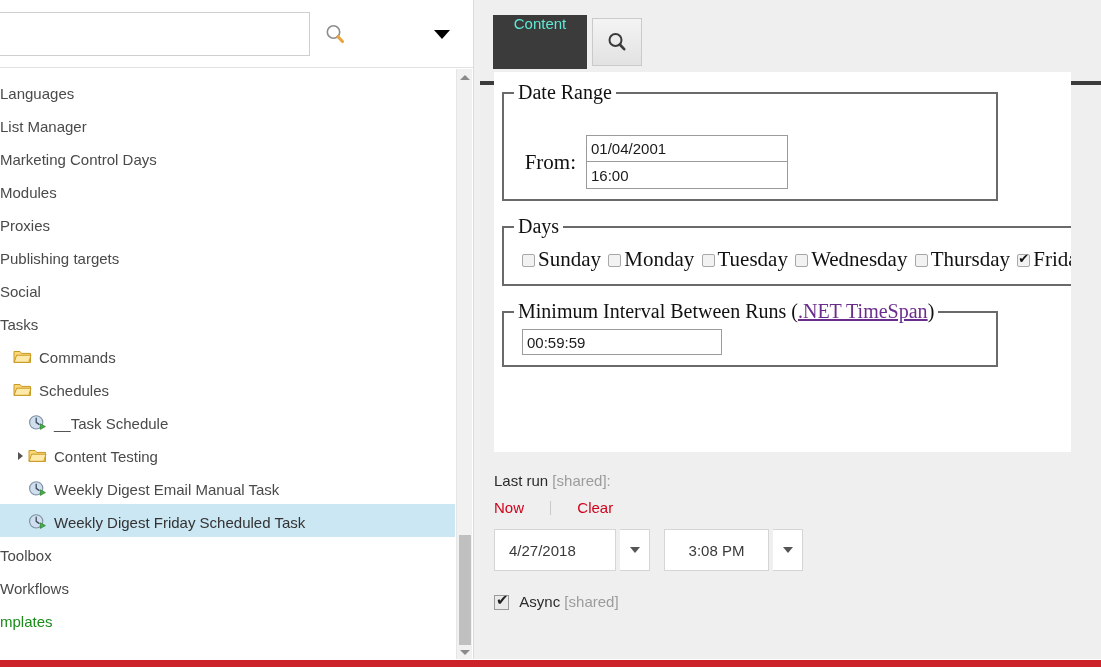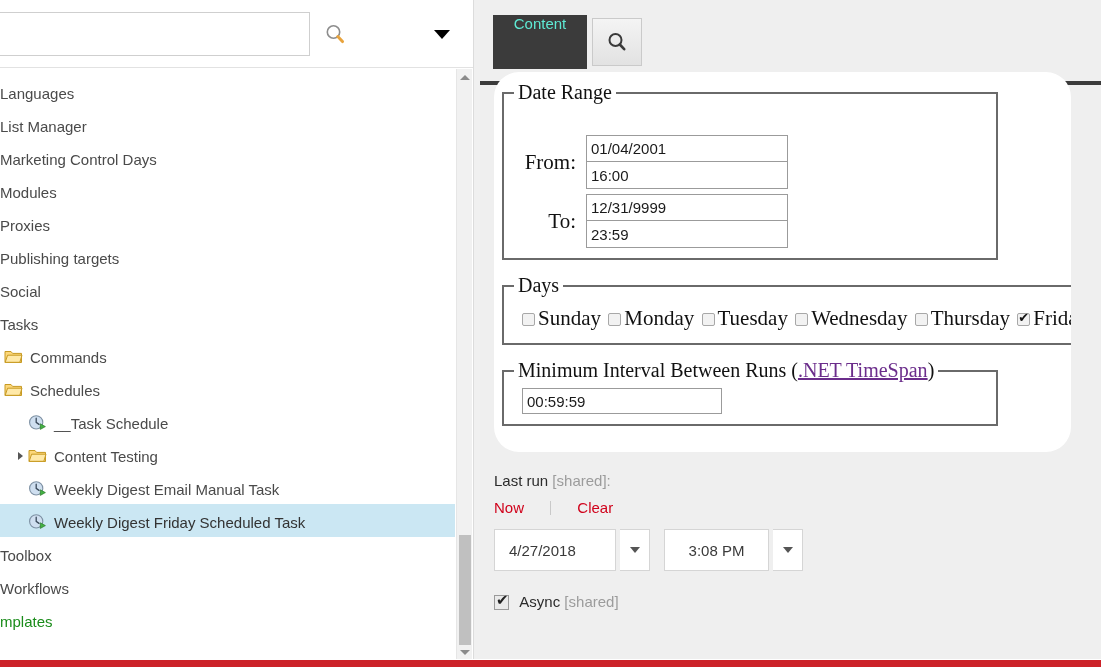--- a/index.html
+++ b/index.html
@@ -71,21 +71,21 @@
     position: relative;
     height: 33px;
     line-height: 33px;
     font-size: 15px;
     color: #4a4a4a;
     white-space: nowrap;
     cursor: pointer;
   }
   .tree-item .lbl { vertical-align: middle; }
   .tree-item.lvl0 { padding-left: 0px; }
-  .tree-item.lvl1 { padding-left: 4px; }
+  .tree-item.lvl1 { padding-left: 13px; }
   .tree-item.lvl2 { padding-left: 18px; }
   .tree-item.selected {
     background: #cbe7f3;
   }
   .tree-item.selected .lbl { color: #333; }
   .tree-item.green .lbl { color: #1a8c1a; }
   .ico {
     display: inline-block;
     width: 19px; height: 17px;
     vertical-align: -4px;
@@ -175,21 +175,20 @@
   #tab-underline {
     position: absolute; left: 0; top: 66px;
     width: 621px; height: 4px;
     background: #3b3b3b;
   }
   #content-scroll {
     position: absolute; left: 14px; top: 72px;
     width: 577px; height: 380px;
     background: #ffffff;
     overflow: hidden;
-    border-radius: 25px;
   }
   fieldset.grp {
     border: 2px solid #6a6a6a;
     margin: 0 0 14px 8px;
     padding: 6px 10px 10px 10px;
     font-family: "Liberation Serif", serif;
   }
   fieldset.grp > legend {
     font-family: "Liberation Serif", serif;
     font-size: 20px;
@@ -460,27 +459,20 @@
 
       <fieldset class="grp" id="grp-daterange">
         <legend>Date Range</legend>
         <div class="dr-row">
           <div class="dr-label">From:</div>
           <div class="dr-stack">
             <input class="dr-input" type="text" value="01/04/2001" style="">
             <input class="dr-input second" type="text" value="16:00" style="">
           </div>
         </div>
-        <div class="dr-row" style="margin-top:5px;">
-          <div class="dr-label">To:</div>
-          <div class="dr-stack">
-            <input class="dr-input" type="text" value="12/31/9999" style="">
-            <input class="dr-input second" type="text" value="23:59" style="">
-          </div>
-        </div>
       </fieldset>
 
       <fieldset class="grp" id="grp-days">
         <legend>Days</legend>
         <div id="days-wrap"><span class="day-item"><input class="cb" type="checkbox" id="day-cb-0" style=""><label for="day-cb-0">Sunday</label> </span><span class="day-item"><input class="cb" type="checkbox" id="day-cb-1" style=""><label for="day-cb-1">Monday</label> </span><span class="day-item"><input class="cb" type="checkbox" id="day-cb-2" style=""><label for="day-cb-2">Tuesday</label> </span><span class="day-item"><input class="cb" type="checkbox" id="day-cb-3" style=""><label for="day-cb-3">Wednesday</label> </span><span class="day-item"><input class="cb" type="checkbox" id="day-cb-4" style=""><label for="day-cb-4">Thursday</label> </span><span class="day-item"><input class="cb" type="checkbox" id="day-cb-5" checked="" style=""><label for="day-cb-5">Friday</label> </span><span class="day-item"><input class="cb" type="checkbox" id="day-cb-6" style=""> </span></div>
       </fieldset>
 
       <fieldset class="grp" id="grp-interval">
         <legend><span>Minimum Interval Between Runs (</span><a class="timespan-link">.NET TimeSpan</a><span>)</span></legend>
         <input id="interval-input" type="text" value="00:59:59" style="">

